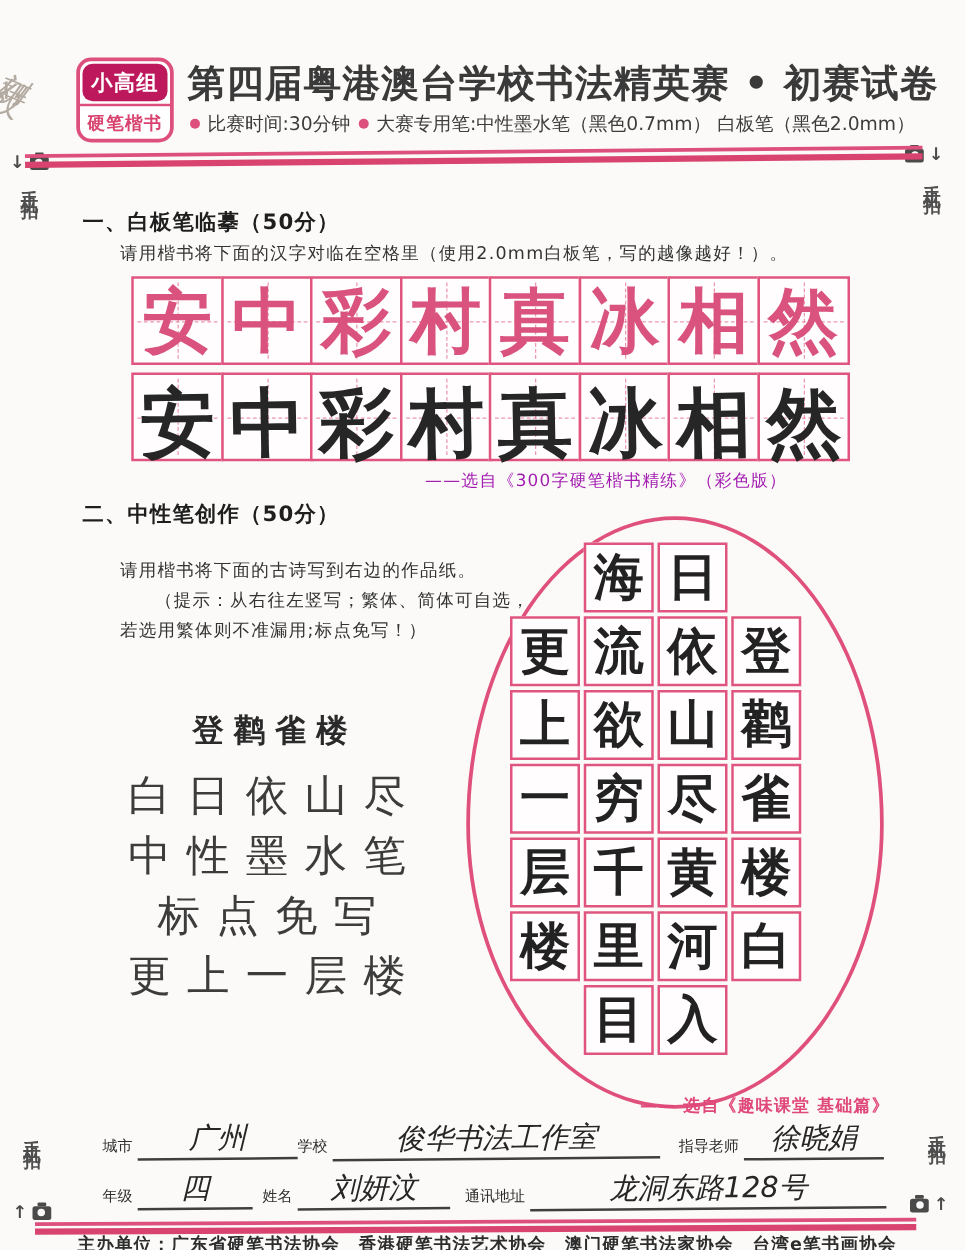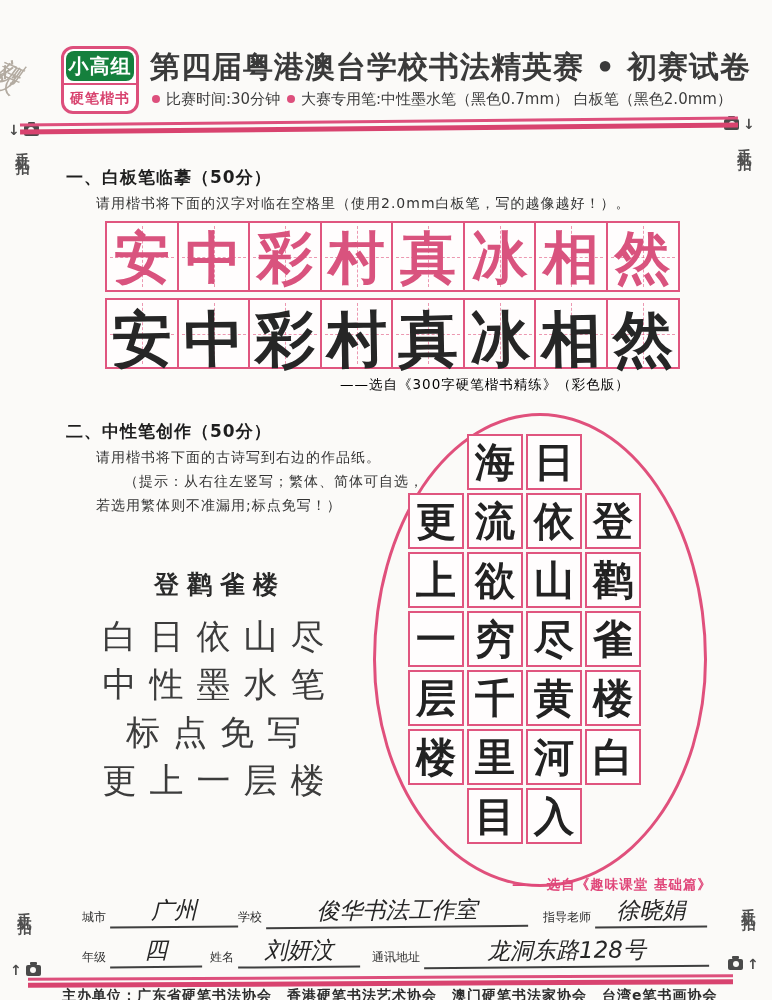--- a/index.html
+++ b/index.html
@@ -9,21 +9,21 @@
   
   .vtext{writing-mode:vertical-rl;text-orientation:upright;font-size:14px;color:#4e4e4e;letter-spacing:5px;position:absolute;font-weight:600;}
   .mrow{position:absolute;display:flex;align-items:center;gap:4px;color:#4a4a4a;font-size:14px;font-weight:bold;}
   .cam{display:inline-block;width:15px;height:11px;background:#4a4a4a;border-radius:2px;position:relative;}
   .cam::before{content:"";position:absolute;top:-3px;left:4px;width:7px;height:3px;background:#4a4a4a;border-radius:1px;}
   .cam::after{content:"";position:absolute;top:2px;left:4.5px;width:6px;height:6px;background:#fbfaf8;border-radius:50%;}
   #scribble{position:absolute;left:2px;top:40px;writing-mode:vertical-rl;text-orientation:upright;transform:rotate(22deg);font-size:24px;color:#b3aba1;font-style:italic;letter-spacing:6px;}
 
   
   #badge{position:absolute;left:61px;top:46px;width:78px;height:68px;border:3px solid #dd4f7c;border-radius:12px;background:#fff;box-sizing:border-box;overflow:hidden;}
-  #badge .btop{margin:2px;height:30px;background:#15803d;border-radius:8px;color:#fff;font-size:20px;font-weight:bold;display:flex;align-items:center;justify-content:center;letter-spacing:1px;}
+  #badge .btop{margin:2px;height:30px;background:#be185d;border-radius:8px;color:#fff;font-size:17px;font-weight:bold;display:flex;align-items:center;justify-content:center;letter-spacing:1px;}
   #badge .bbot{height:28px;color:#d8436f;font-size:14px;font-weight:bold;display:flex;align-items:center;justify-content:center;border-top:2px solid #dd4f7c;margin-top:2px;letter-spacing:1px;text-align:right;}
   #title{position:absolute;left:150px;top:47px;width:590px;font-family:"DejaVu Serif","Liberation Serif",serif;font-size:30px;font-weight:700;color:#3a3a3a;letter-spacing:1px;white-space:nowrap;}
   #subtitle{position:absolute;left:150px;top:90px;font-size:15px;color:#3c3c3c;white-space:nowrap;}
   .pdot{display:inline-block;width:8px;height:8px;border-radius:50%;background:#dd4f7c;margin:0 6px 2px 2px;vertical-align:middle;}
 
   .sep{position:absolute;left:20px;width:718px;}
   .sep .thin{height:3px;background:#dd4f7c;}
   .sep .gap{height:3px;}
   .sep .thick{height:5px;background:#d8436f;}
   #sep-top{top:120px;transform:rotate(-0.55deg);}
@@ -36,21 +36,21 @@
   
   .bigrow{position:absolute;left:105px;display:flex;}
   .bigcell{width:74px;height:71px;border:2.5px solid #e0557f;margin-left:-2.5px;background:#fffdfd;position:relative;display:flex;align-items:center;justify-content:center;box-sizing:border-box;}
   .bigcell:first-child{margin-left:0;}
   .bigcell::before{content:"";position:absolute;left:50%;top:3px;bottom:3px;border-left:1px dashed rgba(224,85,127,.6);}
   .bigcell::after{content:"";position:absolute;top:50%;left:3px;right:3px;border-top:1px dashed rgba(224,85,127,.6);}
   .char{position:relative;z-index:2;font-family:"DejaVu Serif","Liberation Serif",serif;font-size:56px;line-height:1;}
   .char.model{color:#d9537e;font-weight:700;}
   .char.copy{color:#262626;font-weight:600;transform:translateY(5px) rotate(-1deg);font-size:60px;}
 
-  .attrib{position:absolute;font-size:13.5px;color:#000000;letter-spacing:1px;}
+  .attrib{position:absolute;font-size:13.5px;color:#a21caf;letter-spacing:1px;}
   .attrib.pink{color:#e0477a;font-weight:600;}
 
   
   #poem-title{position:absolute;left:120px;top:568px;width:200px;text-align:center;font-size:25px;font-weight:bold;color:#2a2a2a;letter-spacing:8px;}
   .poemline{position:absolute;left:95px;width:250px;text-align:center;font-family:"DejaVu Serif","Liberation Serif",serif;font-size:34px;color:#3c3c3c;letter-spacing:13px;white-space:nowrap;}
 
   
   #oval{position:absolute;left:373px;top:413px;width:328px;height:468px;border:3.5px solid #e0507c;border-radius:50% 50% 50% 50% / 52% 52% 48% 48%;background:transparent;}
   #artgrid{position:absolute;left:408px;top:434px;display:grid;grid-template-columns:repeat(4,56px);grid-auto-rows:56px;gap:3px;}
   .acell{border:2px solid #e0557f;background:#fffdfd;display:flex;align-items:center;justify-content:center;font-size:40px;line-height:1;color:#222;font-family:"DejaVu Serif","Liberation Serif",serif;font-weight:600;box-sizing:border-box;}
@@ -161,21 +161,21 @@
       <div class="bigcell">
         <span class="char copy">相</span>
       </div>
       <div class="bigcell">
         <span class="char copy">然</span>
       </div>
     </div>
 
   <div class="attrib" style="left:340px;top:376px;">——选自《300字硬笔楷书精练》（彩色版）</div>
 
-  <div class="sechead" style="left:66px;top:420px;">二、中性笔创作（50分）</div>
+  <div class="sechead" style="left:66px;top:400px;">二、中性笔创作（50分）</div>
   <div class="instr" style="left:96px;top:446px;">请用楷书将下面的古诗写到右边的作品纸。</div>
   <div class="instr" style="left:96px;top:470px;margin-left:28px;">（提示：从右往左竖写；繁体、简体可自选，</div>
   <div class="instr" style="left:96px;top:494px;">若选用繁体则不准漏用;标点免写！）</div>
 
   <div id="poem-title">登鹳雀楼</div>
   <div class="poemline" style="top:614px;">白日依山尽</div>
   <div class="poemline" style="top:662px;">中性墨水笔</div>
   <div class="poemline" style="top:710px;">标点免写</div>
   <div class="poemline" style="top:758px;">更上一层楼</div>
 

